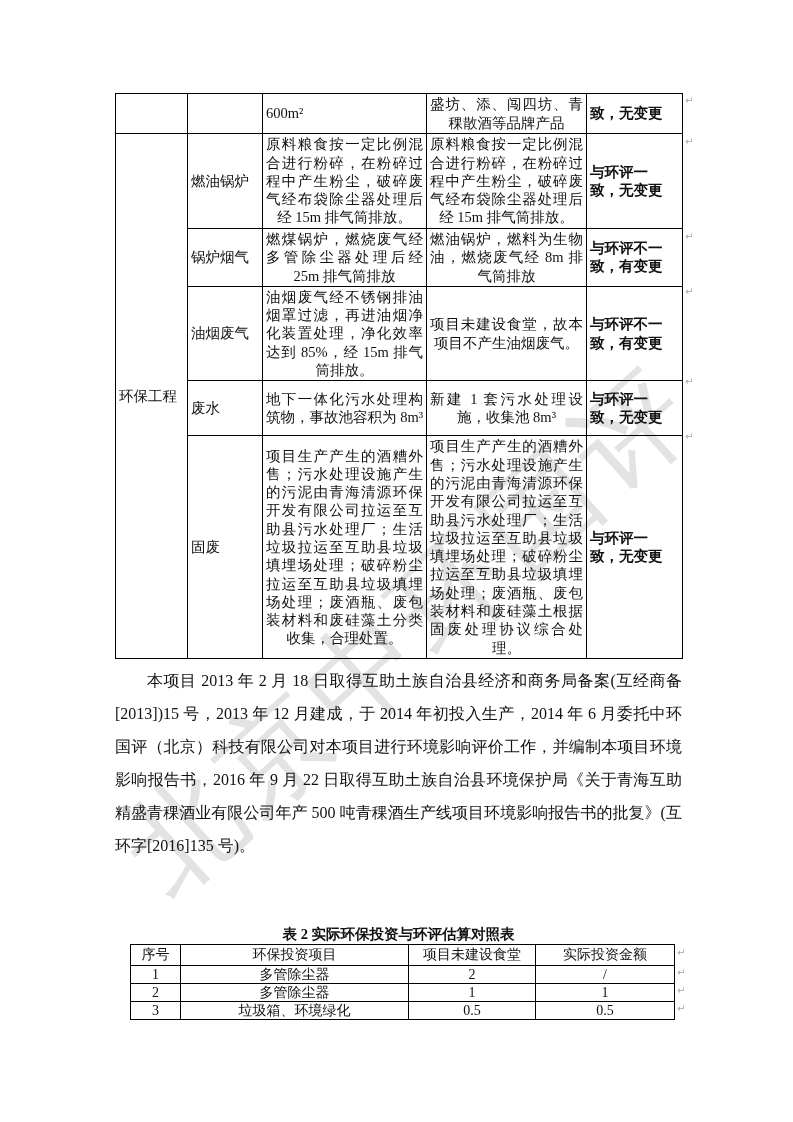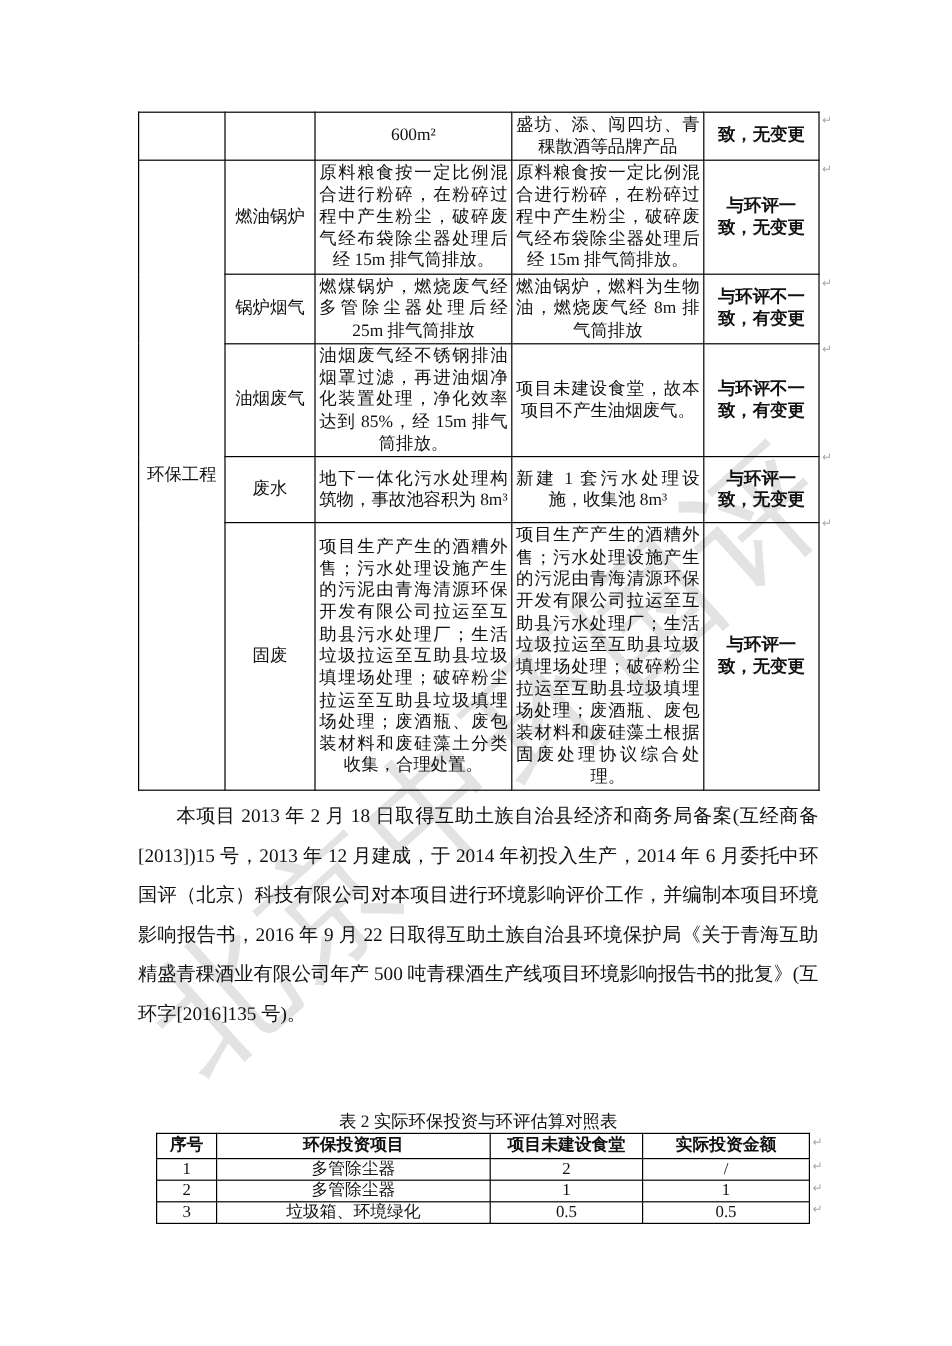--- a/index.html
+++ b/index.html
@@ -28,21 +28,21 @@
   table{border-collapse:collapse;table-layout:fixed;}
   .t1{
     position:absolute;left:115px;top:93px;width:567px;
     z-index:1;
     font-size:14.5px;
   }
   .t1 td{
     border:1px solid #000;
     padding:1px 3px;
     vertical-align:middle;
-    text-align:center;
+    text-align:left;
     line-height:18.5px;
     overflow:hidden;
   }
   .t1 td.long{
     text-align:justify;
     text-align-last:center;
     line-height:18.3px;
   }
   .prewrap{white-space:pre-line;font-weight:bold;}
   .r0{height:40px;} .r1{height:95px;} .r2{height:55px;}
@@ -59,35 +59,35 @@
     line-height:33px;
     text-align:justify;
     text-indent:2em;
     margin:0;
   }
   .para2{top:896px;line-height:20px;margin:0;}
   .indent2{text-indent:2em;}
   
   .t2title{
     position:absolute;left:115px;top:925px;width:567px;
-    text-align:center;font-weight:normal;font-size:14.5px;z-index:1;
+    text-align:center;font-weight:bold;font-size:14.5px;z-index:1;
   }
   .t2{
     position:absolute;left:130px;top:944px;width:544px;
     z-index:1;font-size:14px;
   }
   .t2 td{
     border:1px solid #000;
     padding:0 2px;
     text-align:center;
     vertical-align:middle;
     line-height:16px;
     overflow:hidden;
   }
-  .t2 .hdr td{font-weight:bold;height:20px;}
+  .t2 .hdr td{font-weight:normal;height:20px;}
   .t2 .row td{height:17px;}
   
   .mark{
     position:absolute;
     z-index:1;
     font-size:10px;
     color:#a8a8a8;
     font-family:"Liberation Sans","DejaVu Sans",sans-serif;
     user-select:none;
   }

